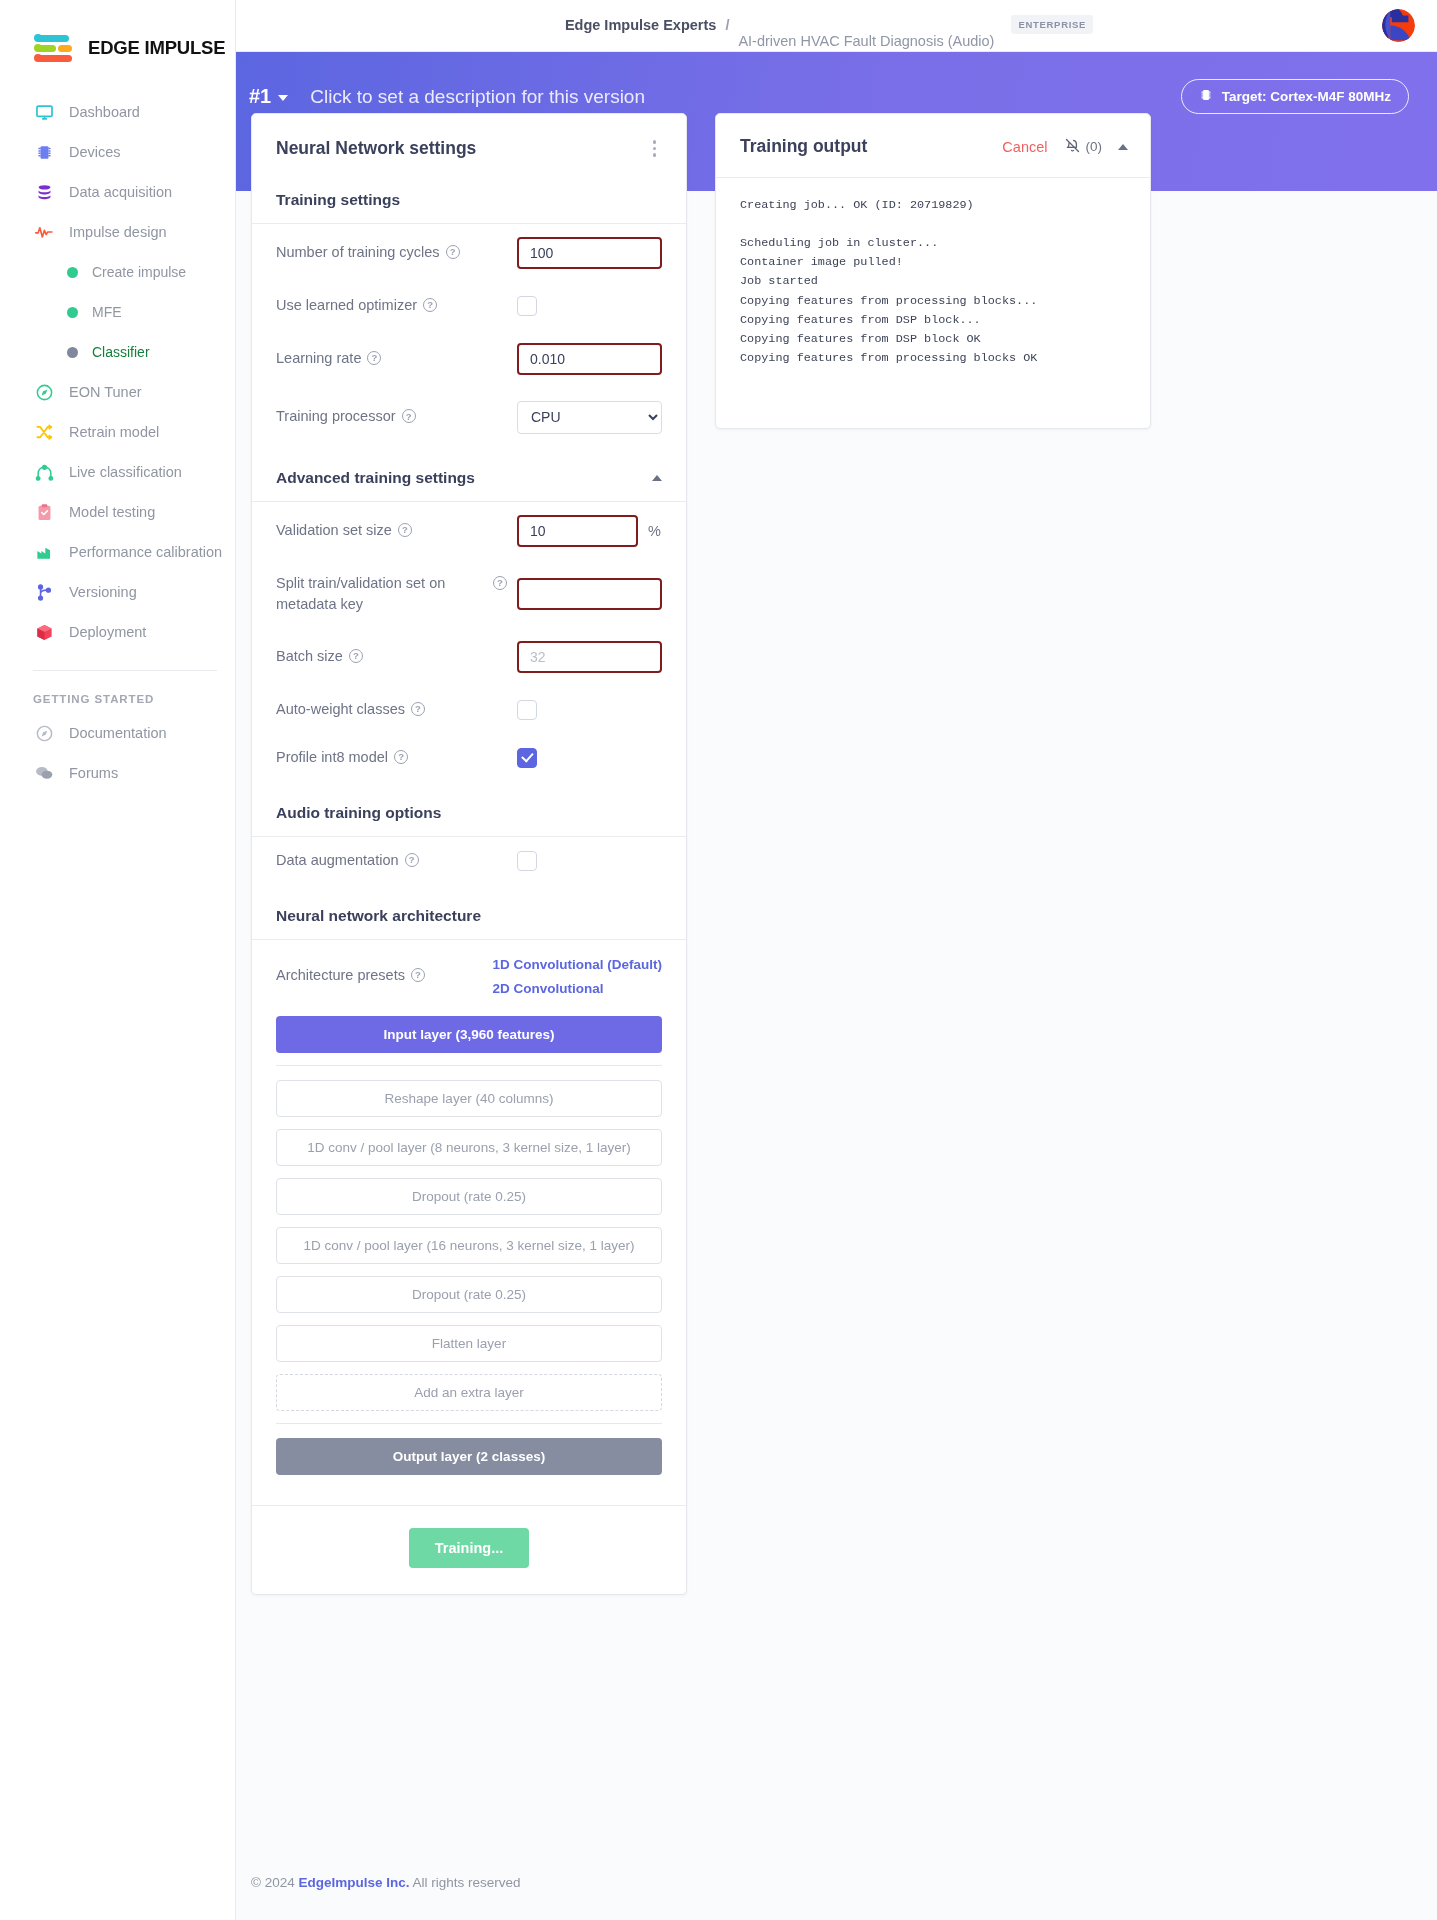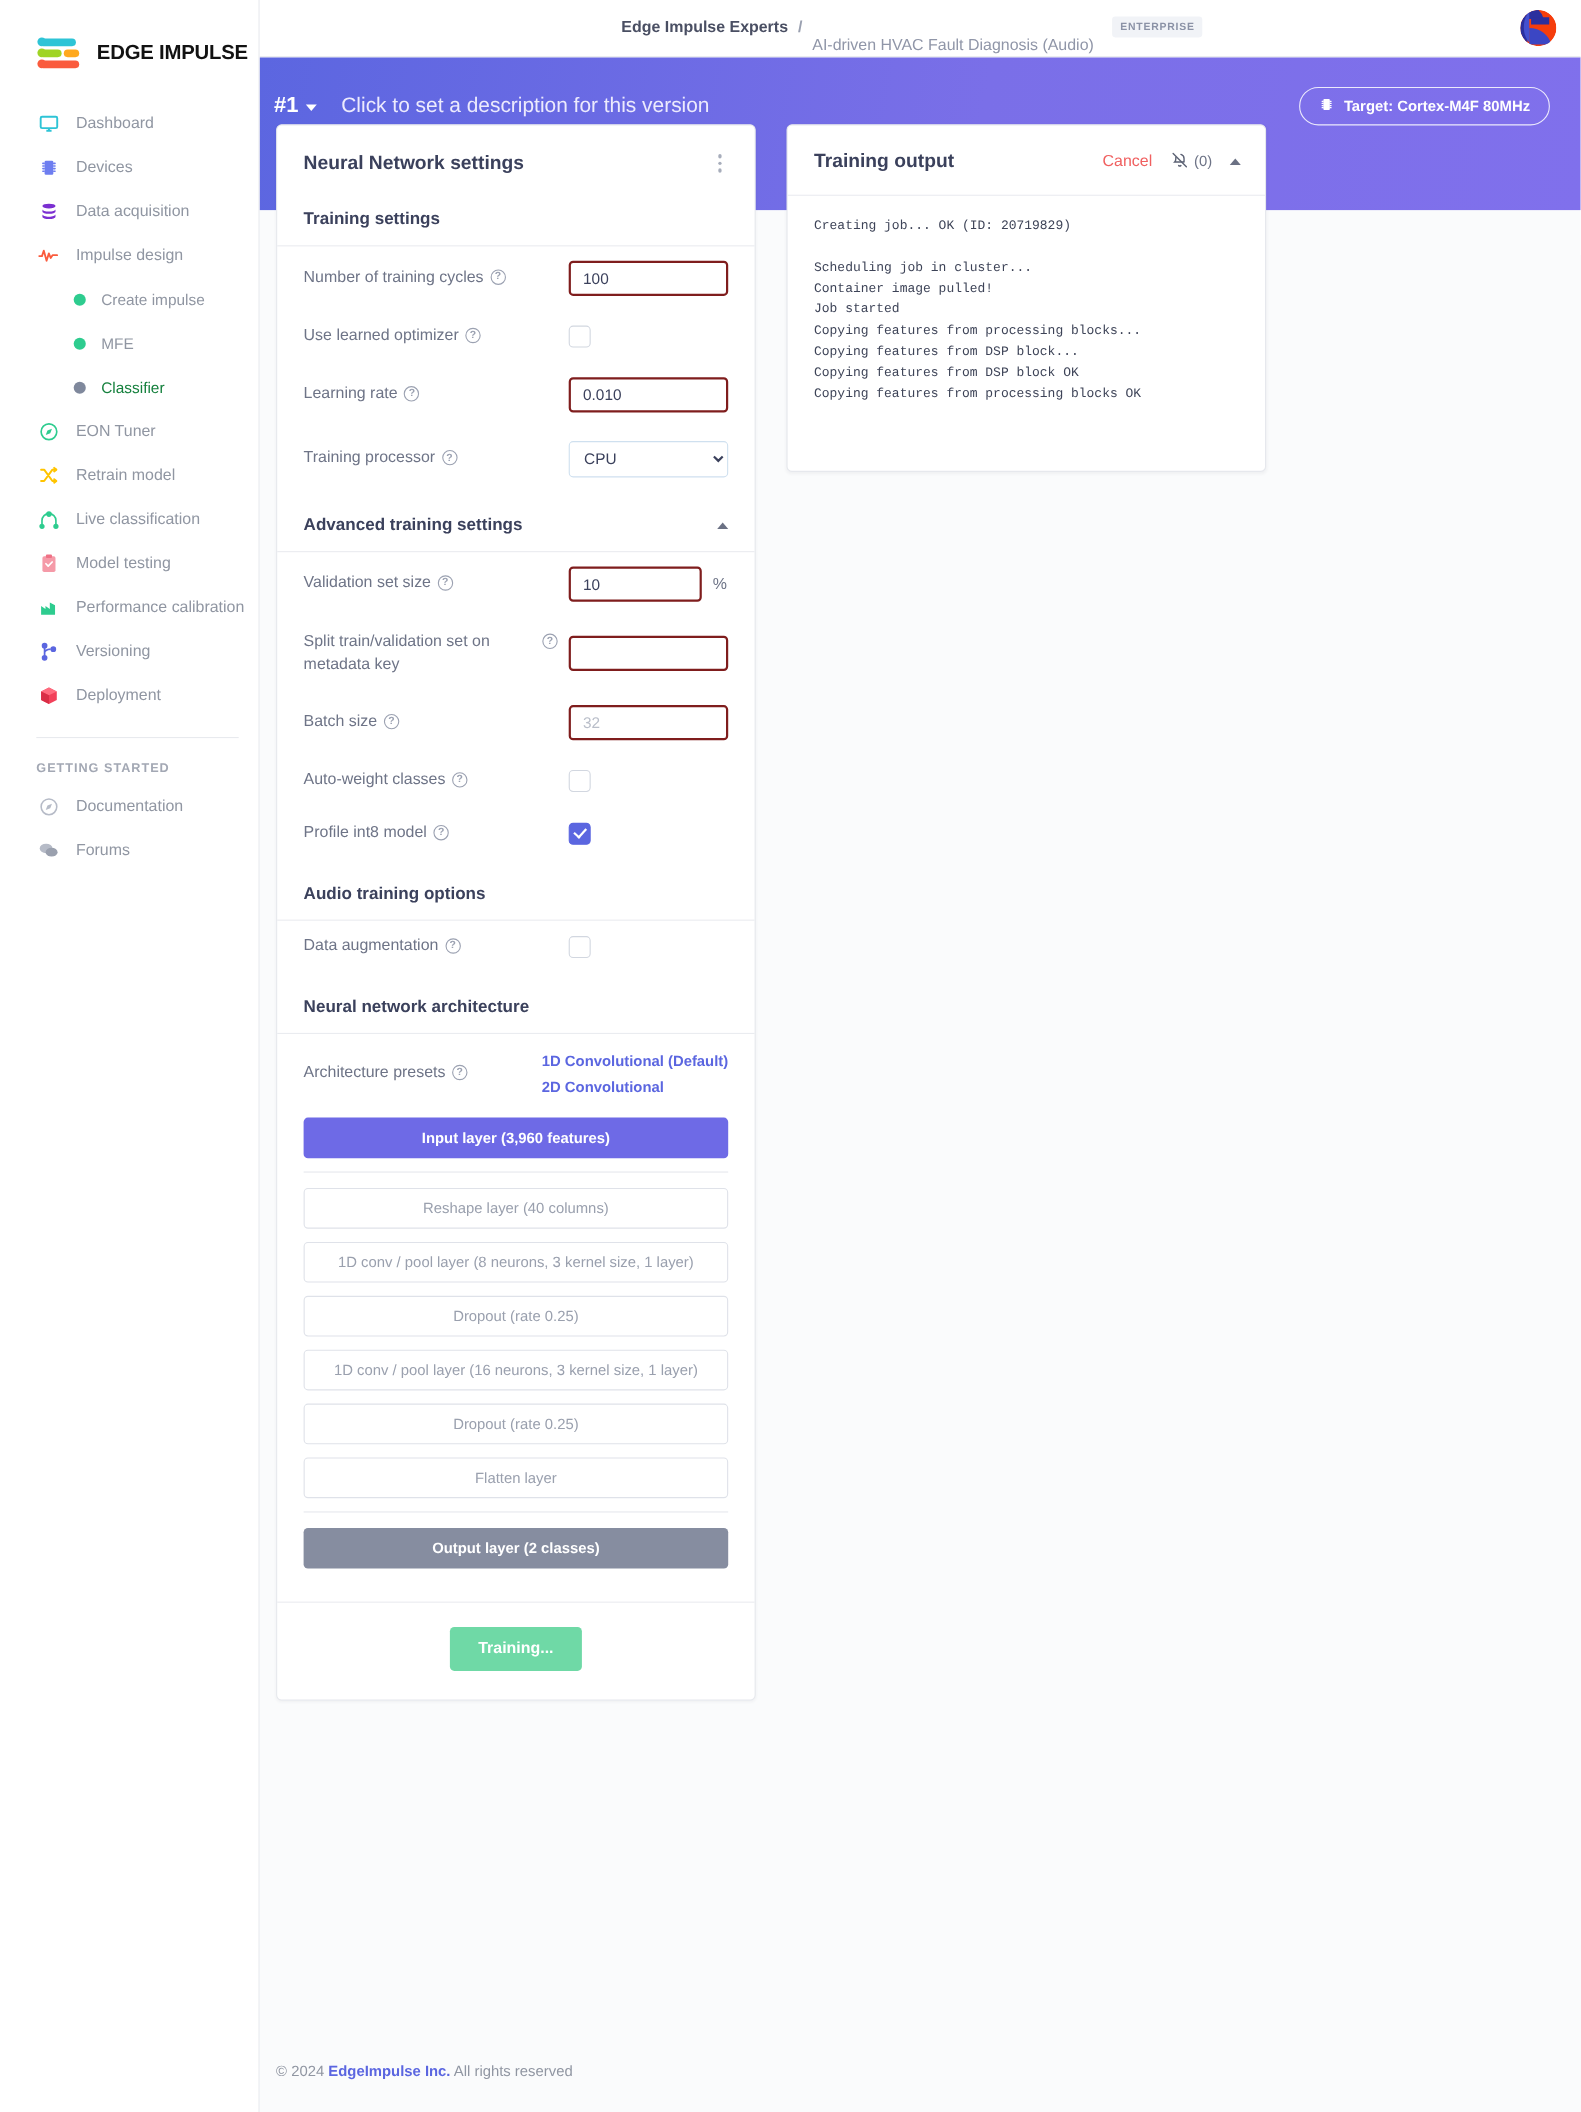--- a/index.html
+++ b/index.html
@@ -625,20 +625,21 @@
 
       <div class="layers">
         <div class="layer input">Input layer (3,960 features)</div>
         <div class="layer-sep"></div>
         <div class="layer hidden-l">Reshape layer (40 columns)</div>
         <div class="layer hidden-l">1D conv / pool layer (8 neurons, 3 kernel size, 1 layer)</div>
         <div class="layer hidden-l">Dropout (rate 0.25)</div>
         <div class="layer hidden-l">1D conv / pool layer (16 neurons, 3 kernel size, 1 layer)</div>
         <div class="layer hidden-l">Dropout (rate 0.25)</div>
         <div class="layer hidden-l">Flatten layer</div>
+        <div class="layer add">Add an extra layer</div>
         <div class="layer-sep"></div>
         <div class="layer output">Output layer (2 classes)</div>
       </div>
 
       <div class="train-foot">
         <button class="train-btn">Training...</button>
       </div>
     </section>
 
     <section class="card card-out">

